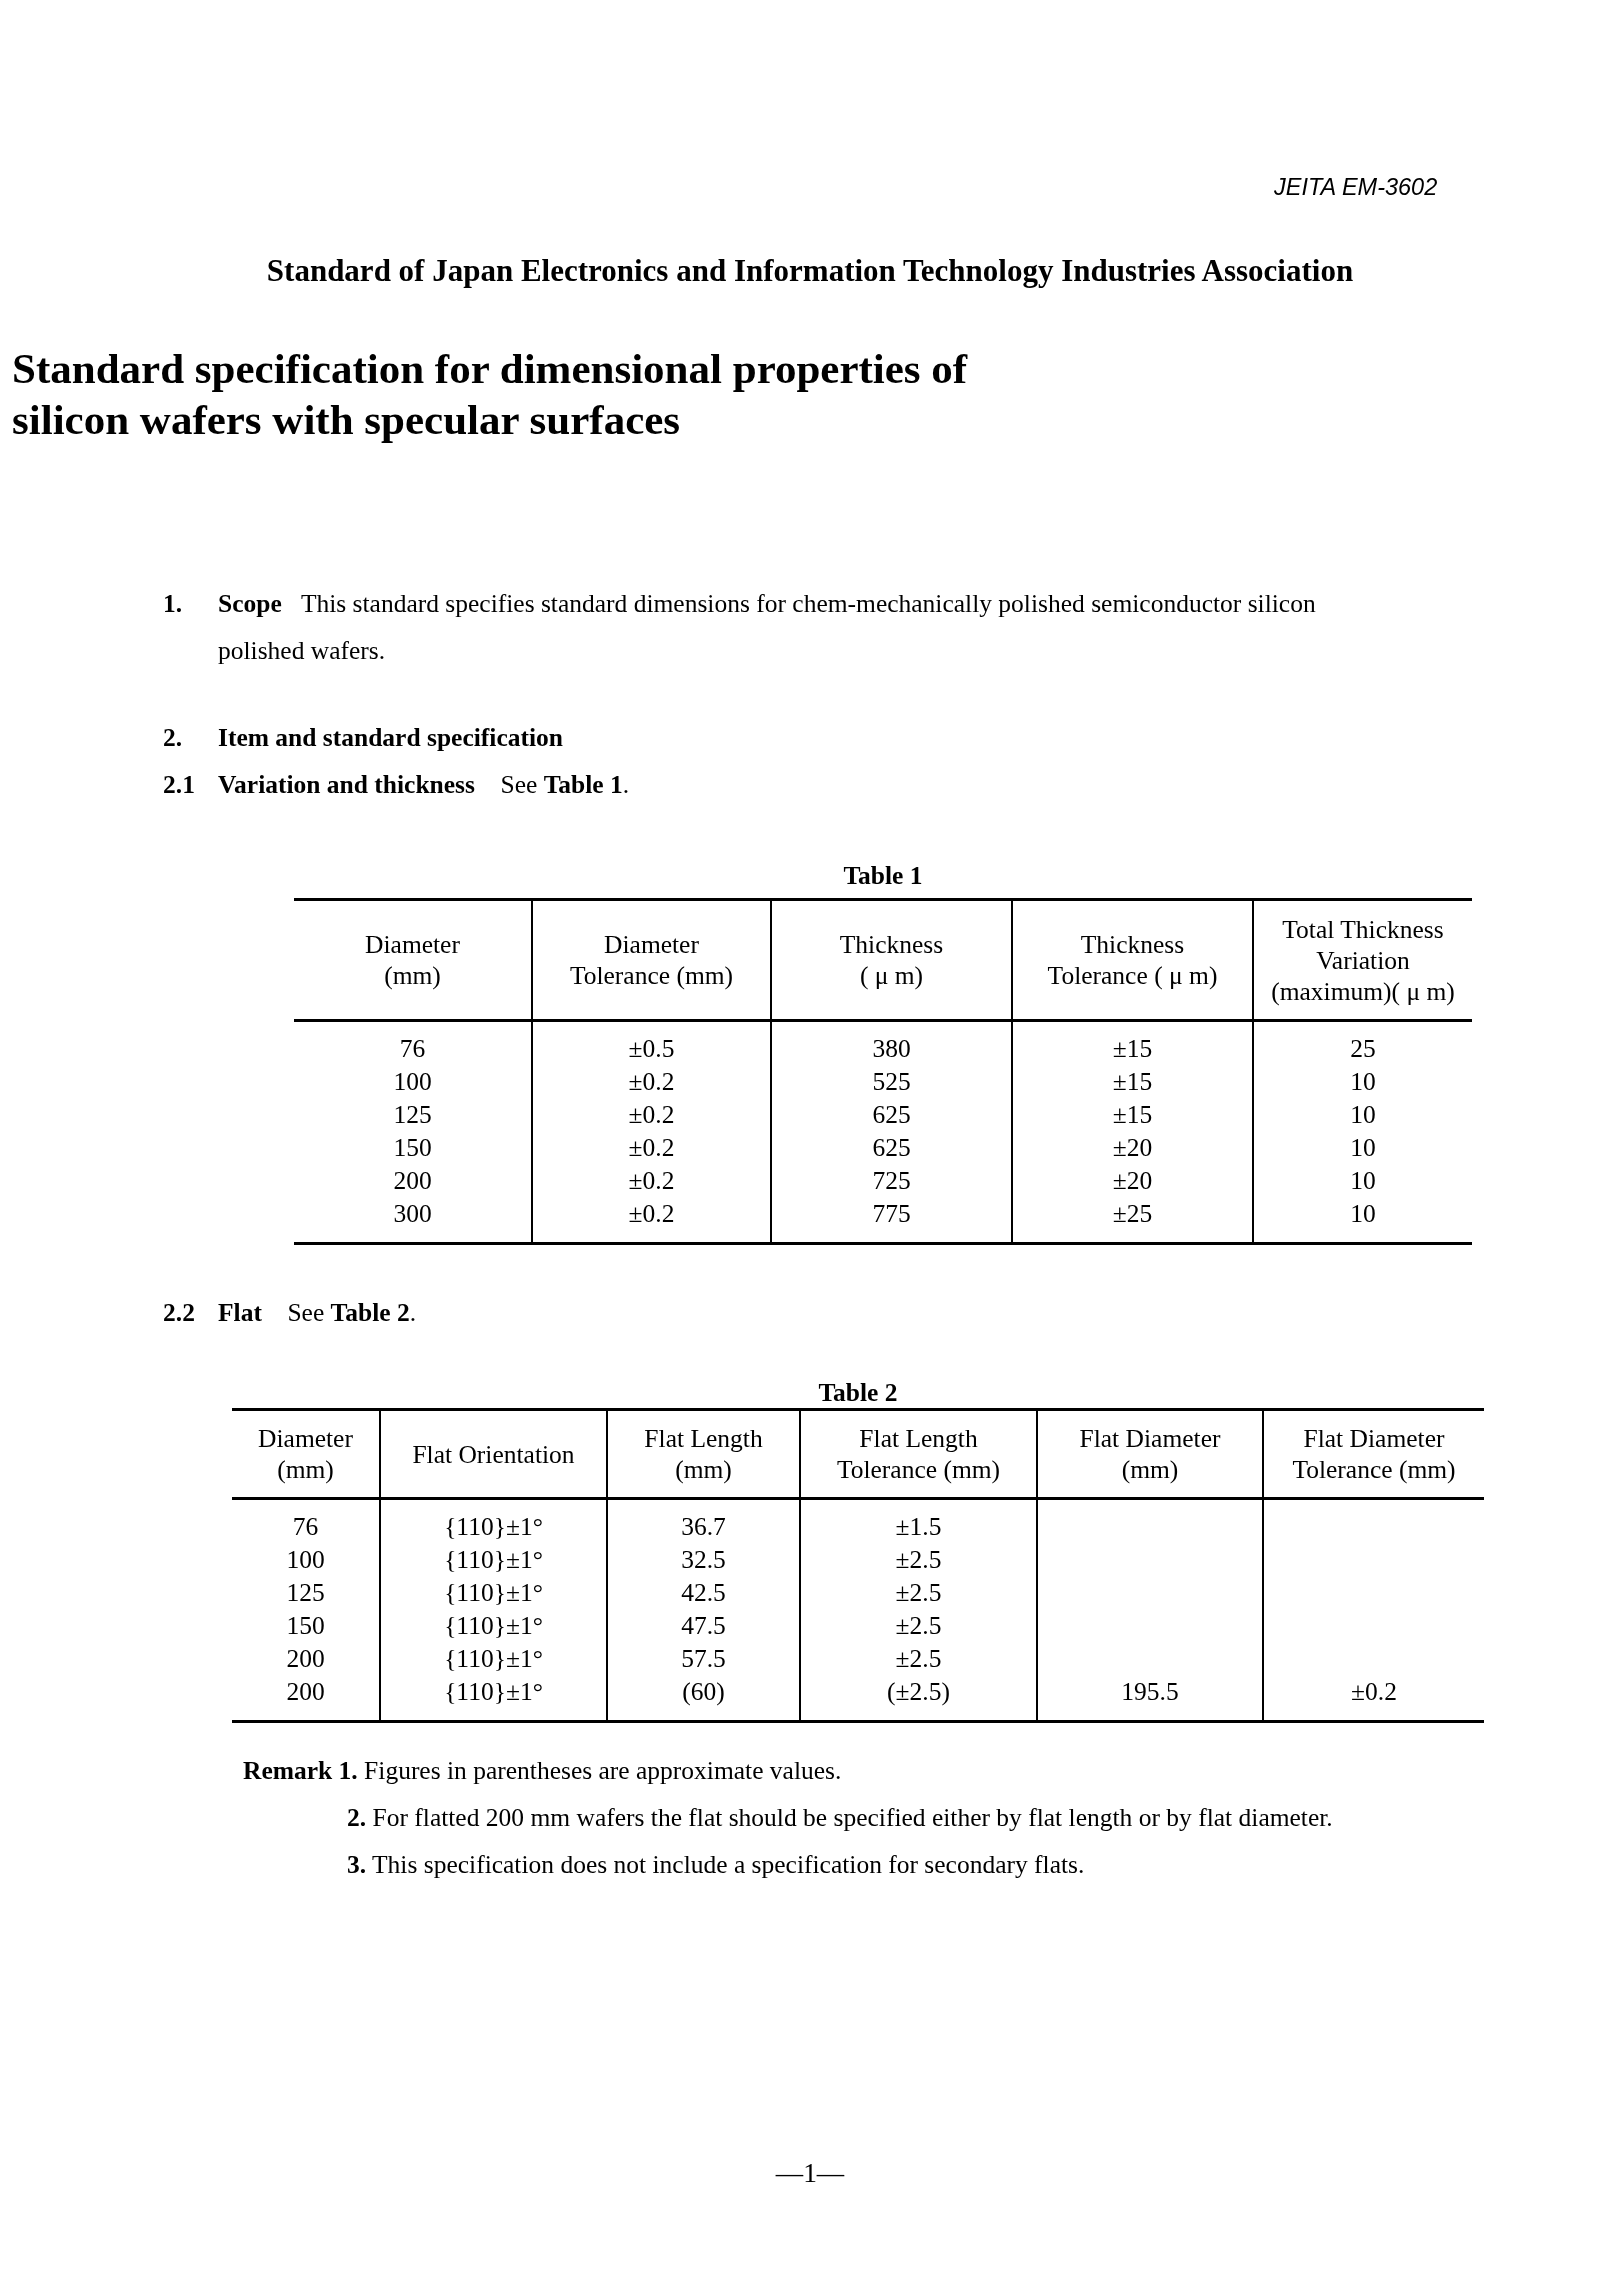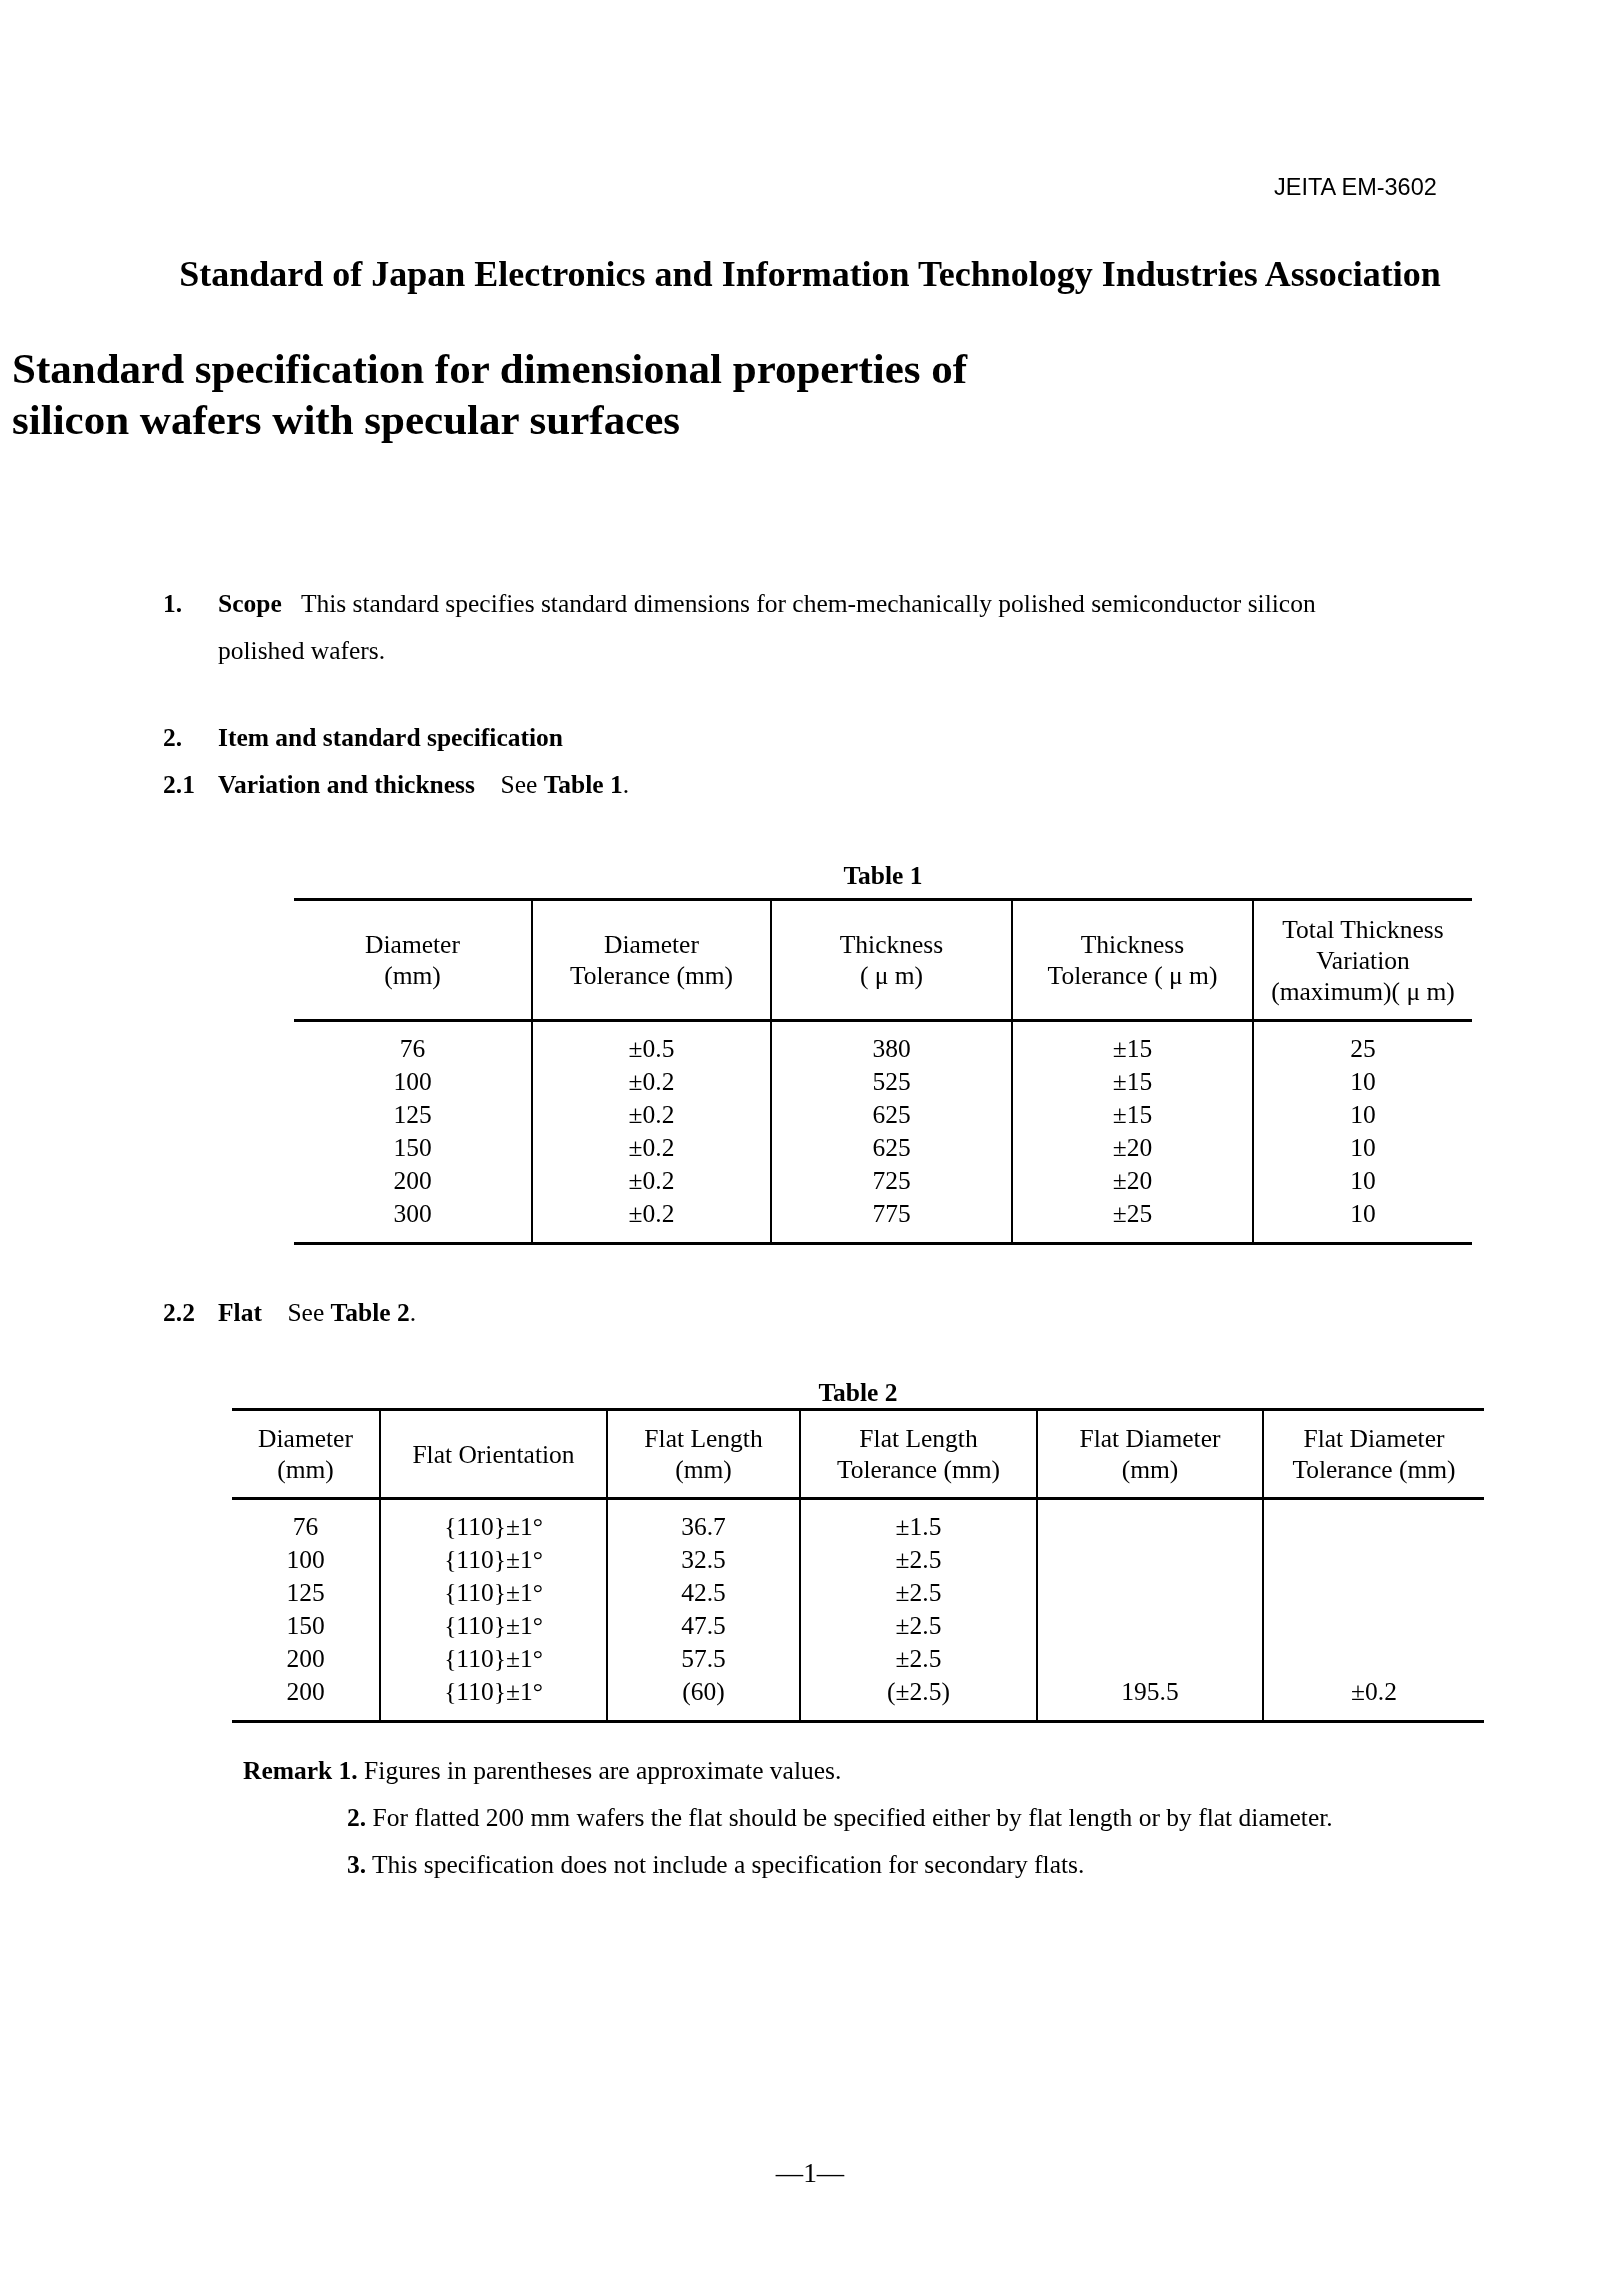--- a/index.html
+++ b/index.html
@@ -1,20 +1,20 @@
 <!DOCTYPE html>
 <html><head>
 <meta charset="utf-8">
 <style>
   html, body { margin:0; padding:0; background:#ffffff; }
   body { width:1620px; height:2293px; position:relative; overflow:hidden; color:#000;
          font-family:"Liberation Serif", serif; }
   .abs { position:absolute; }
-  .docid { left:1274px; top:174px; font-family:"Liberation Sans", sans-serif; font-size:23.5px; }
-  .org { left:0; width:1620px; top:253px; text-align:center; font-weight:bold; font-size:36px; }
+  .docid { left:1274px; top:174px; font-family:"Liberation Sans", sans-serif; font-size:23.5px;font-style:italic; }
+  .org { left:0; width:1620px; top:253px; text-align:center; font-weight:bold; font-size:31px; }
   .title { left:12px; width:1620px; top:343px; text-align:left; font-weight:bold; font-size:43px; line-height:51px; }
   .body { font-size:25.5px; }
   .sec-num { font-weight:bold; display:inline-block; width:55px; }
   .scope { left:163px; top:580px; width:1294px; line-height:47px; text-align:justify; }
   .scope .cont { padding-left:55px; display:block; }
   .h2 { left:163px; top:723px; font-weight:bold; }
   .h21 { left:163px; top:770px; }
   .h22 { left:163px; top:1286px;margin-top:12px; }
   b { font-weight:bold; }
   .caption { font-weight:bold; font-size:25.5px; text-align:center; }

